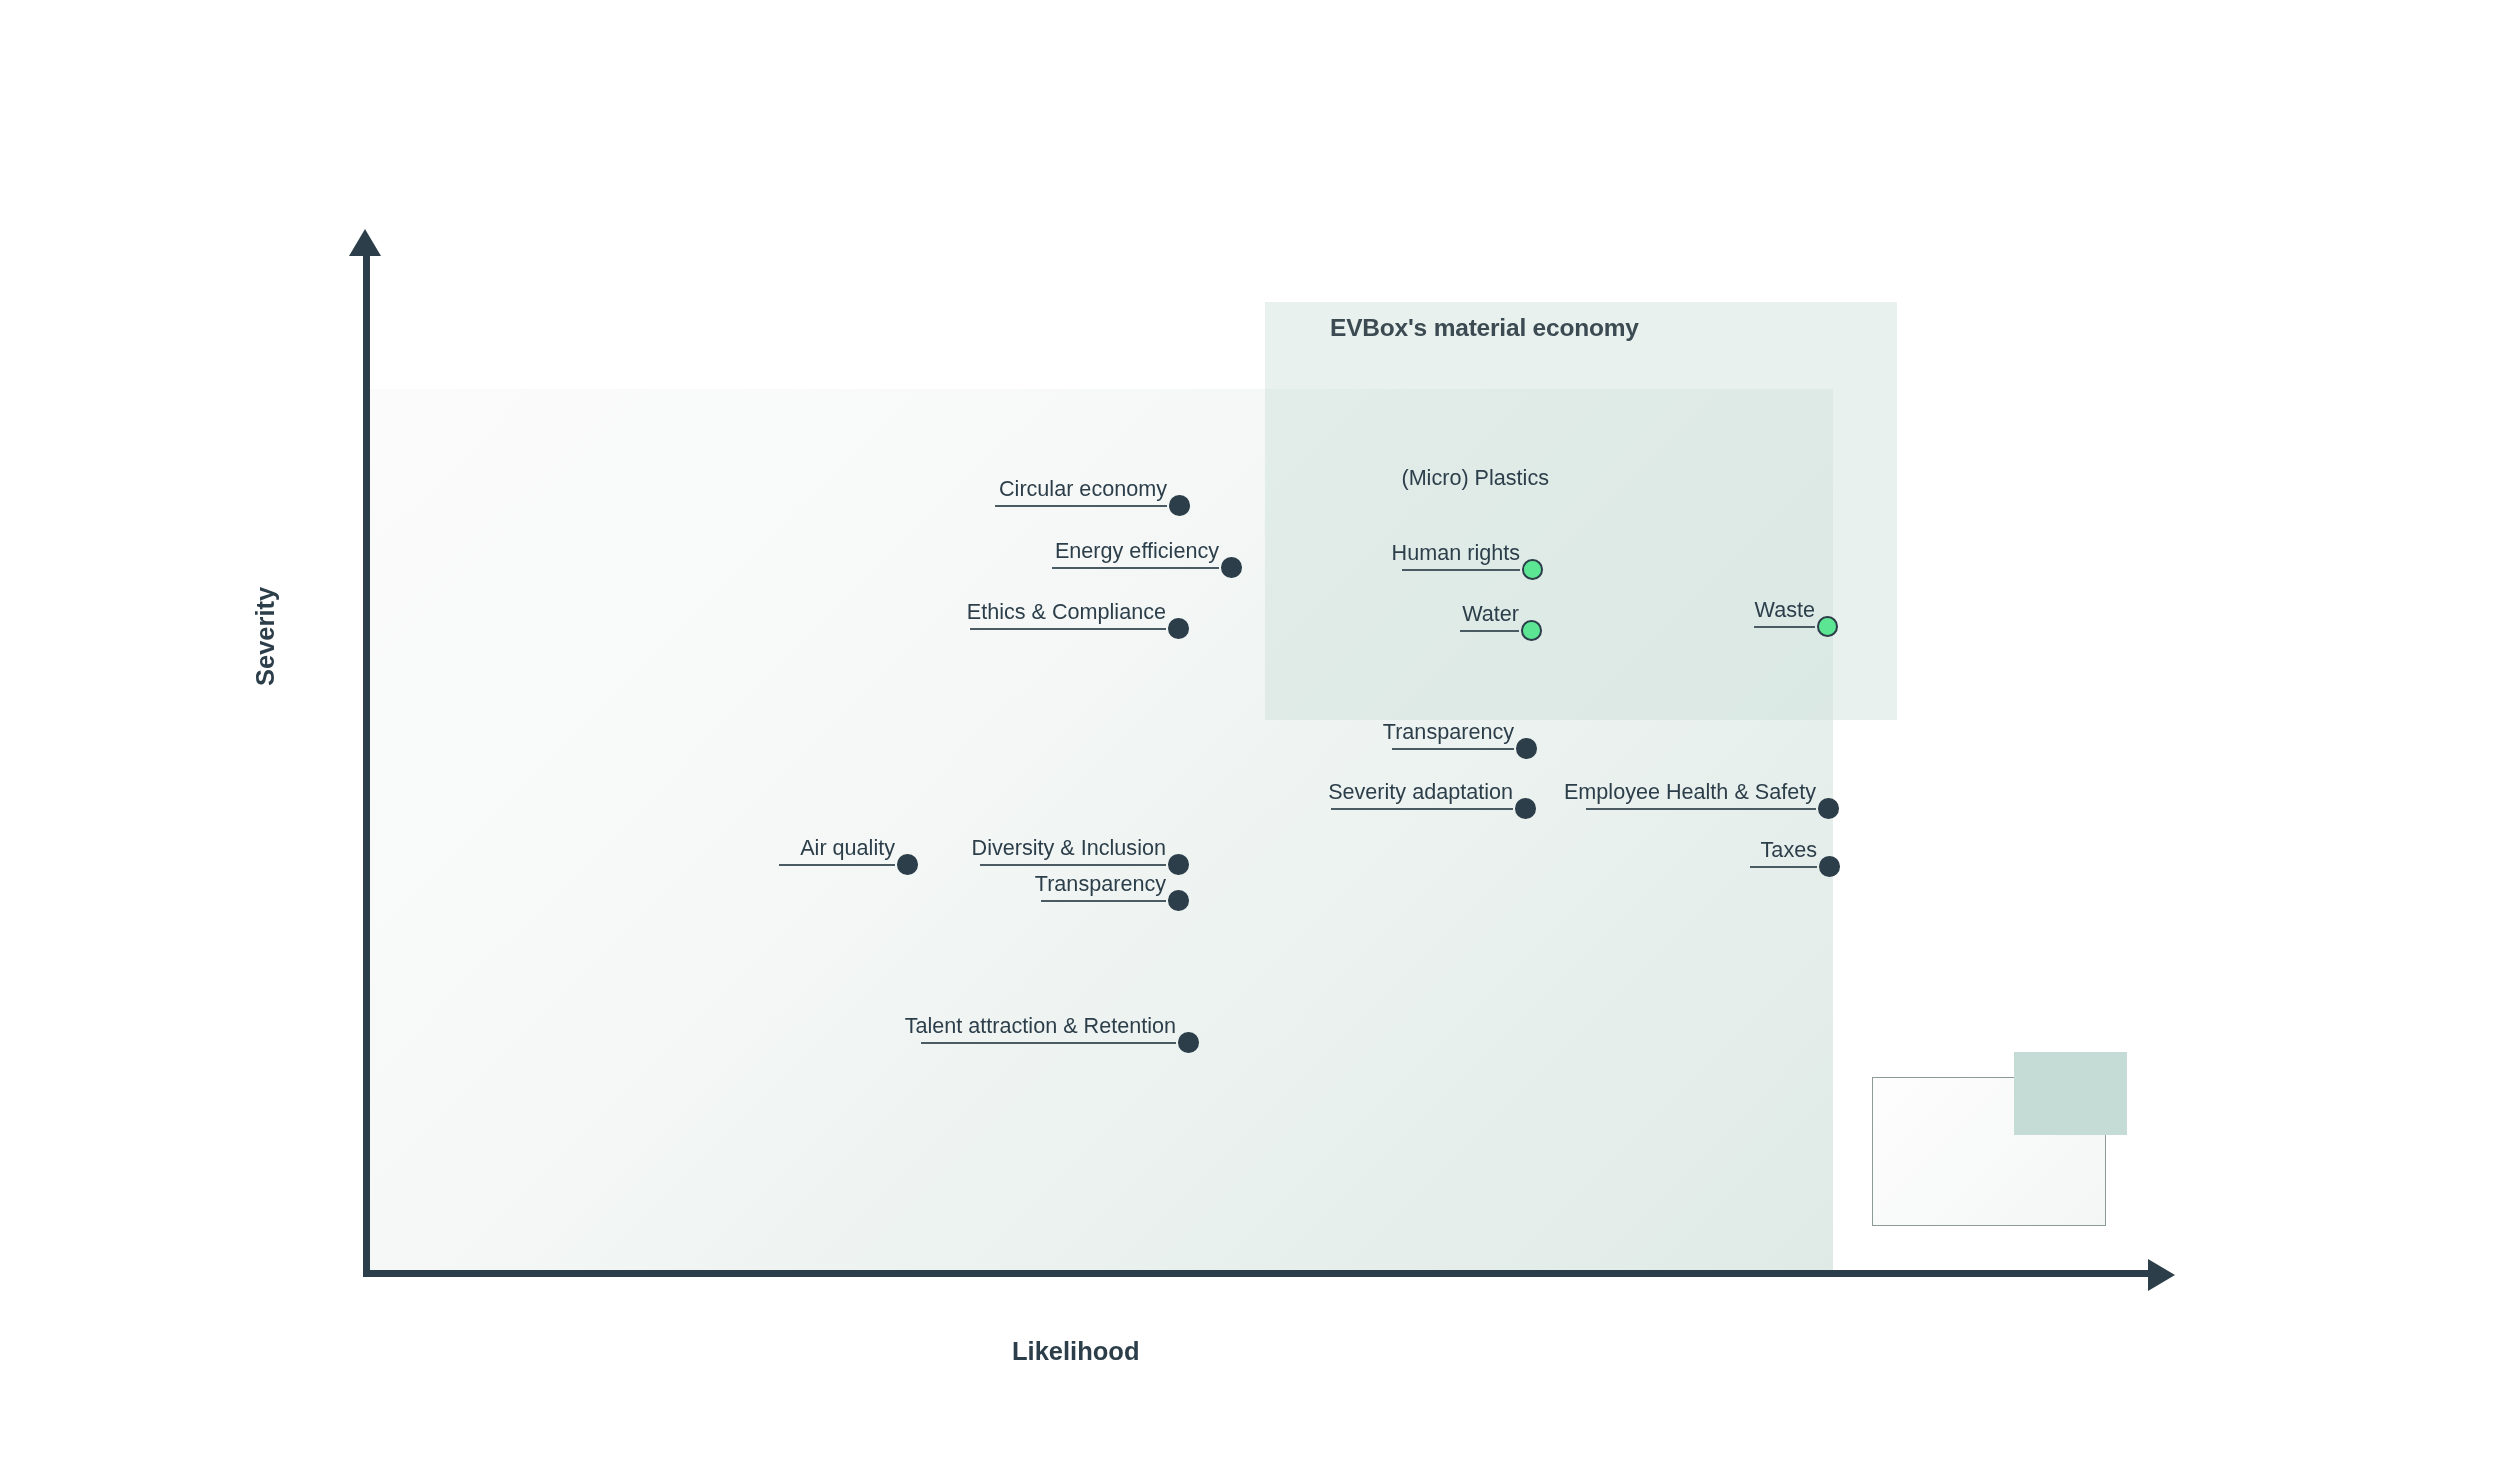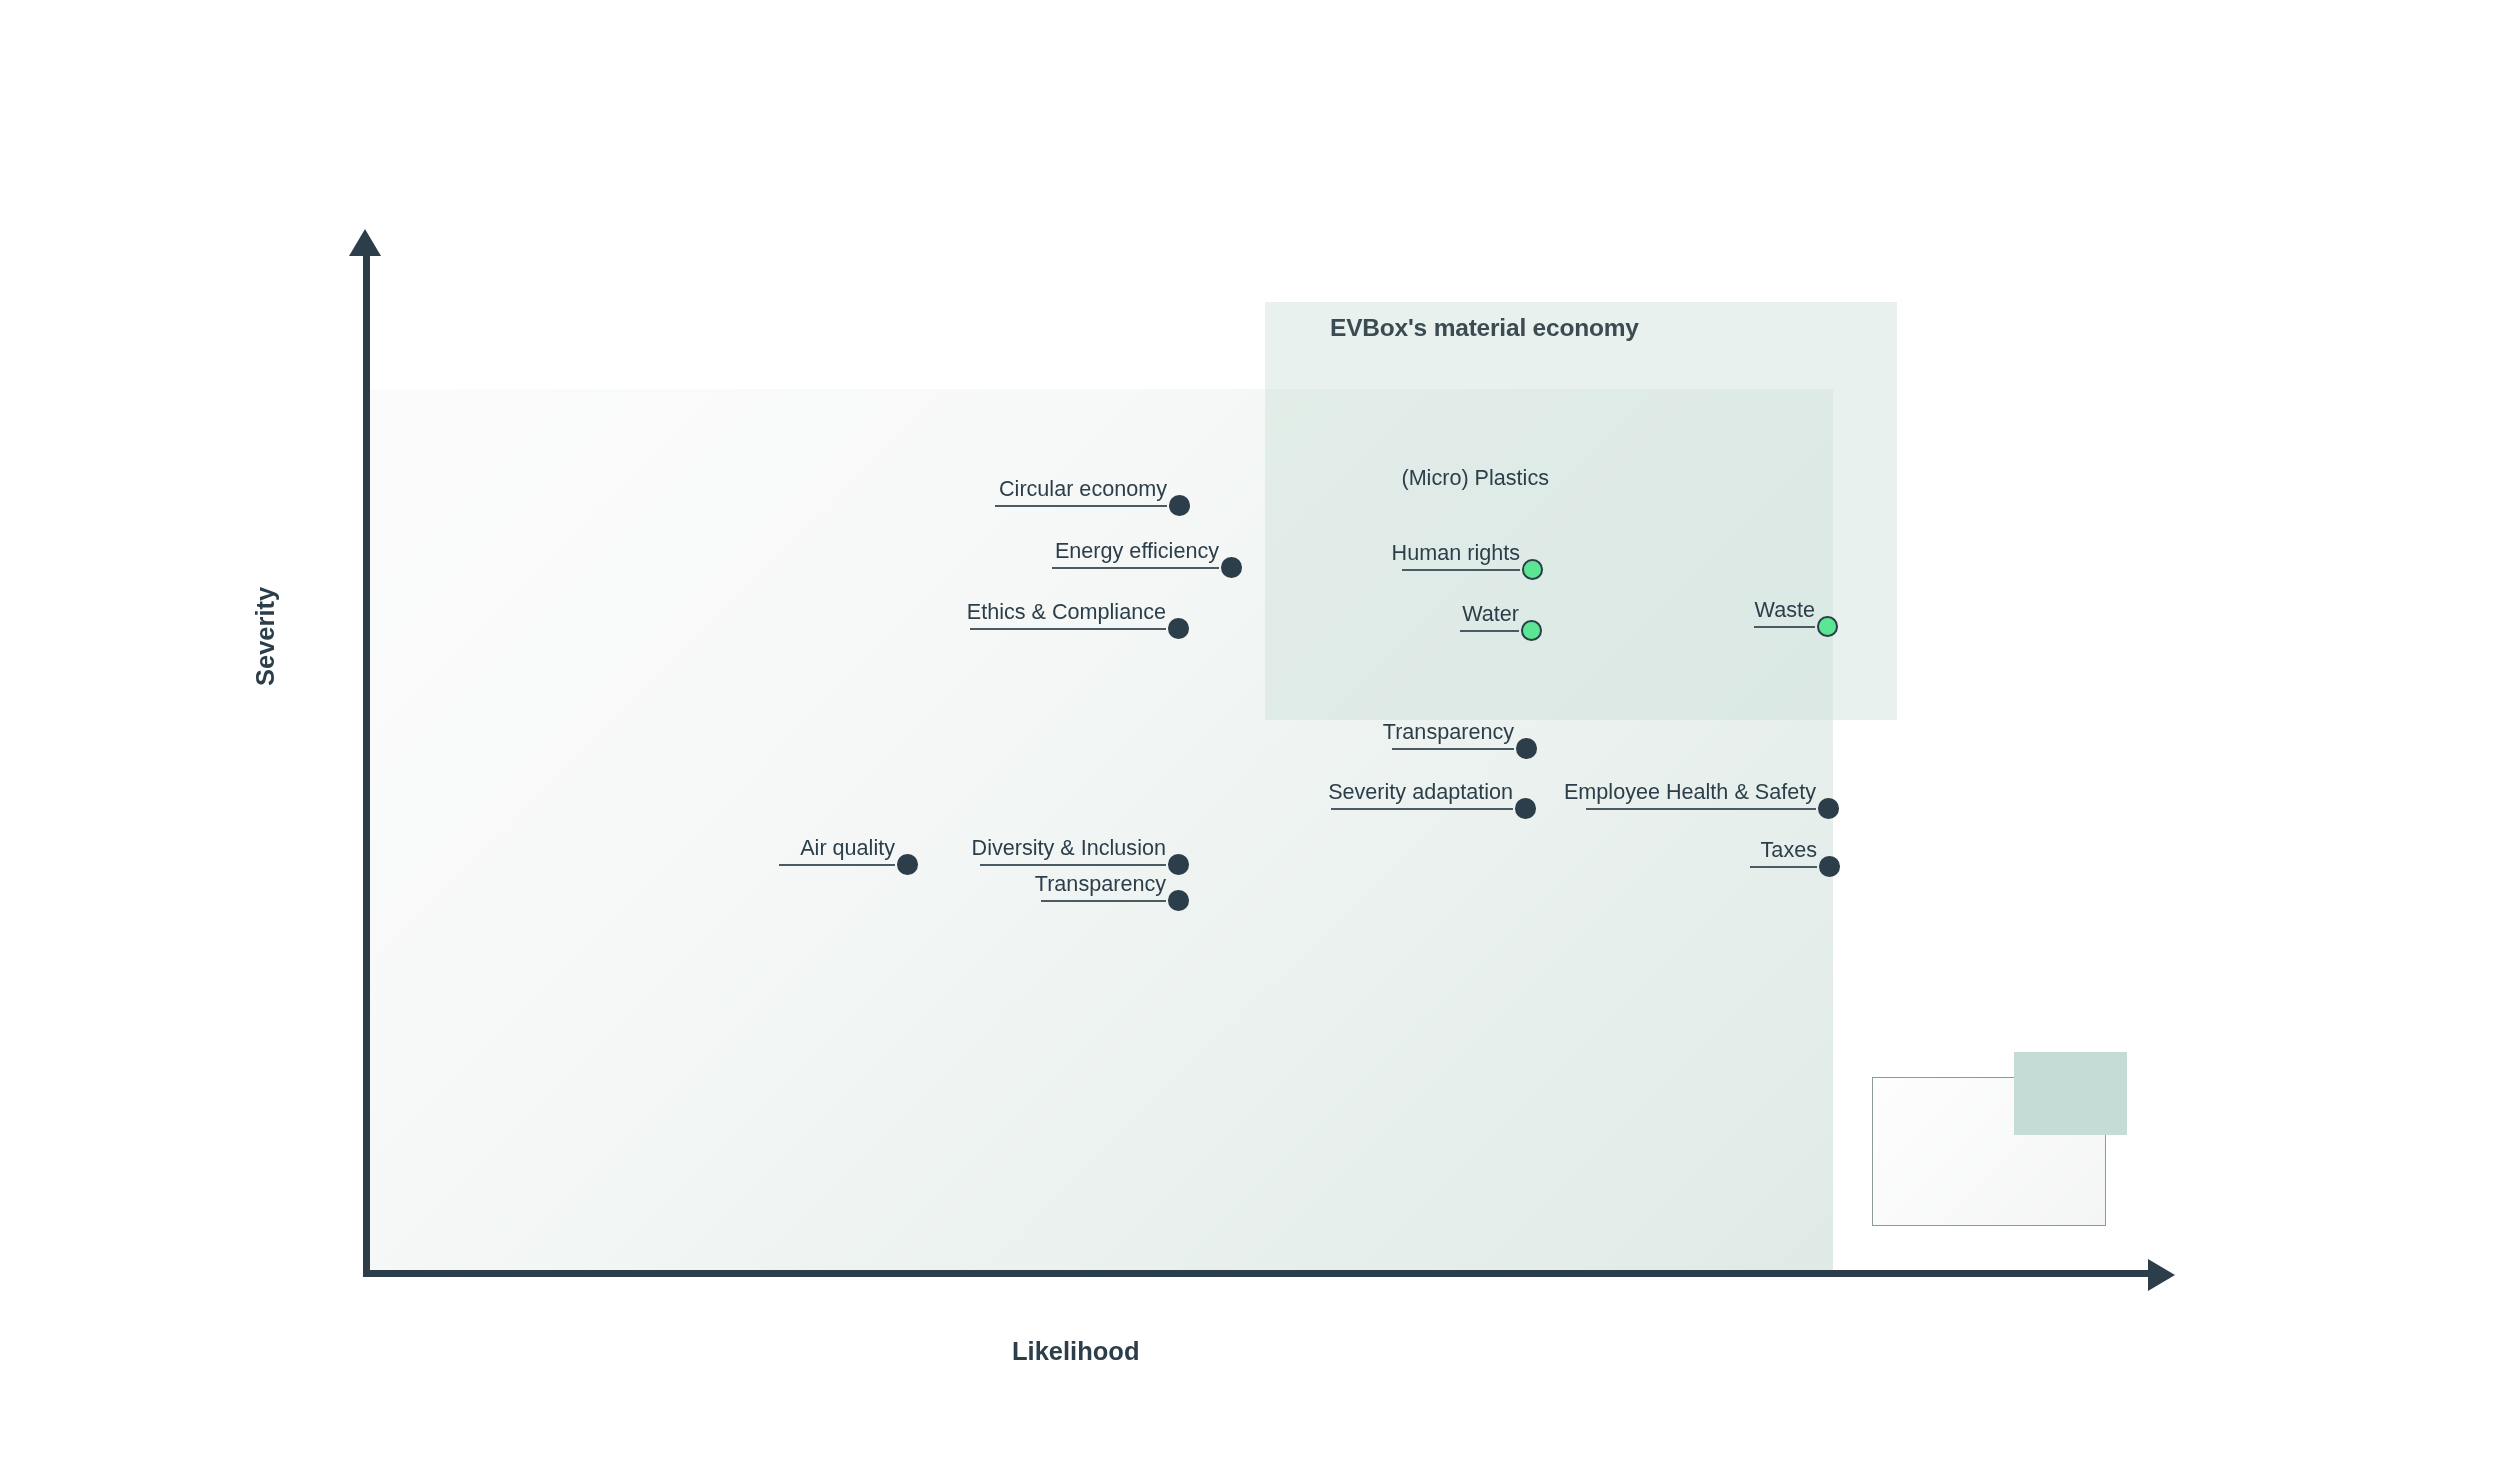--- a/index.html
+++ b/index.html
@@ -266,18 +266,23 @@
     <div class="leader" style="width:67px;"></div>
     <div class="dot"></div>
   </div>
 
   <div class="topic dark" style="left:1041px; top:841px; width:125px; height:61px;">
     <div class="lbl">Transparency</div>
     <div class="leader" style="width:125px;"></div>
     <div class="dot"></div>
   </div>
 
+  <div class="topic dark" style="left: 921px; width: 255px; height: 61px; top: 983px;">
+    <div class="lbl">Talent attraction &amp; Retention</div>
+    <div class="leader" style="width:255px;"></div>
+    <div class="dot"></div>
+  </div>
 
   <div class="deco-white"></div>
   <div class="deco-green"></div>
 
 </div>
 
 
 </body></html>

